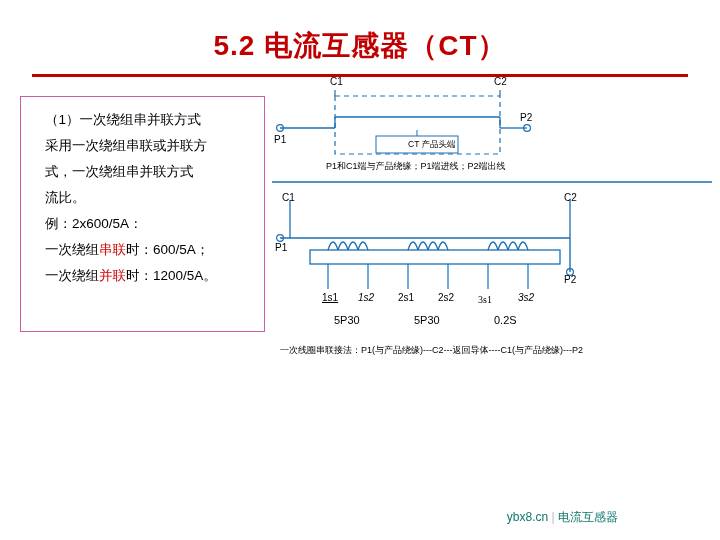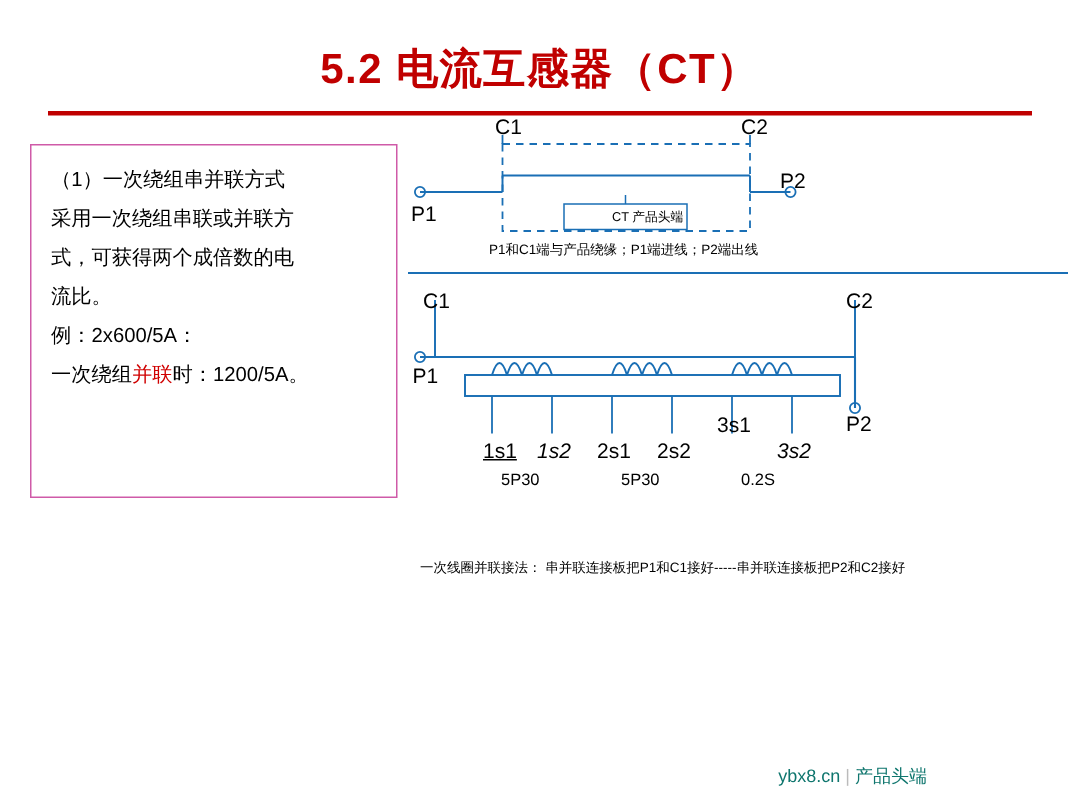--- a/index.html
+++ b/index.html
@@ -44,21 +44,21 @@
   }
   
   .textbox {
     position: absolute;
     left: 20px;
     top: 96px;
     width: 245px;
     height: 236px;
     border: 1px solid #cf5aa8;
     box-sizing: border-box;
-    padding: 10px 10px 6px 13px;
+    padding: 10px 10px 6px 24px;
     background: #ffffff;
   }
   .tline {
     font-size: 13.5px;
     color: #000000;
     line-height: 25px;
     white-space: nowrap;
   }
   .tline.para { line-height: 26px; }
   .red { color: #d00000; }
@@ -66,21 +66,21 @@
   .diagram {
     position: absolute;
     left: 272px;
     top: 82px;
     width: 440px;
     height: 320px;
   }
   .diagram svg { display: block; }
   .lbl {
     position: absolute;
-    font-size: 14px;
+    font-size: 10px;
     color: #000000;
     white-space: nowrap;
   }
   .lbl.small { font-size: 9px; }
   .lbl.tiny { font-size: 8.5px; }
   
   .footer {
     position: absolute;
     right: 18px;
     bottom: 14px;
@@ -97,23 +97,26 @@
 <div class="slide">
 
   <div class="title-wrap">
     <div class="title">5.2  电流互感器（CT）</div>
   </div>
   <div class="title-rule"></div>
 
   <div class="textbox">
     <div class="tline para">（1）一次绕组串并联方式</div>
     <div class="tline para">采用一次绕组串联或并联方</div>
-    <div class="tline para">式，可获得两个成倍数的电</div>
+    <div class="tline para">式，一次绕组串并联方式</div>
     <div class="tline para">流比。</div>
     <div class="tline para">例：2x600/5A：</div>
+    <div class="tline para">
+      <span>一次绕组</span><span class="red">串联</span><span>时：600/5A；</span>
+    </div>
     <div class="tline para">
       <span>一次绕组</span><span class="red">并联</span><span>时：1200/5A。</span>
     </div>
   </div>
 
   <div class="diagram">
 
     <svg width="440" height="320" viewBox="0 0 440 320">
 
       <rect x="63" y="14" width="165" height="58" fill="none" stroke="#1a6fb5" stroke-width="1.2" stroke-dasharray="5,4"></rect>
@@ -182,30 +185,30 @@
 
     <div class="lbl" style="left:10px; top:110px;">C1</div>
     <div class="lbl" style="left:292px; top:110px;">C2</div>
     <div class="lbl" style="left:3px; top:160px;">P1</div>
     <div class="lbl" style="left:292px; top:192px;">P2</div>
 
     <div class="lbl" style="left:50px; top:210px;text-decoration:underline;">1s1</div>
     <div class="lbl" style="left:86px; top:210px;font-style:italic;">1s2</div>
     <div class="lbl" style="left:126px; top:210px;">2s1</div>
     <div class="lbl" style="left:166px; top:210px;">2s2</div>
-    <div class="lbl" style="left:206px; top:193px;">3s1</div>
+    <div class="lbl" style="left:206px; top:212px;font-family:Liberation Serif, serif;">3s1</div>
     <div class="lbl" style="left:246px; top:210px;font-style:italic;">3s2</div>
 
     <div class="lbl" style="left:62px; top:232px; font-size:11px;">5P30</div>
     <div class="lbl" style="left:142px; top:232px; font-size:11px;">5P30</div>
     <div class="lbl" style="left:222px; top:232px; font-size:11px;">0.2S</div>
 
 
-    <div class="lbl small" style="left:8px; top:290px;">一次线圈并联接法： 串并联连接板把P1和C1接好-----串并联连接板把P2和C2接好</div>
+    <div class="lbl small" style="left:8px; top:262px;">一次线圈串联接法：P1(与产品绕缘)---C2---返回导体----C1(与产品绕缘)---P2</div>
   </div>
 
   <div class="footer">
     <span class="site">ybx8.cn</span>
     <span class="sep">|</span>
-    <span class="site">产品头端</span>
+    <span class="site">电流互感器</span>
   </div>
 
 </div>
 
 </body></html>

